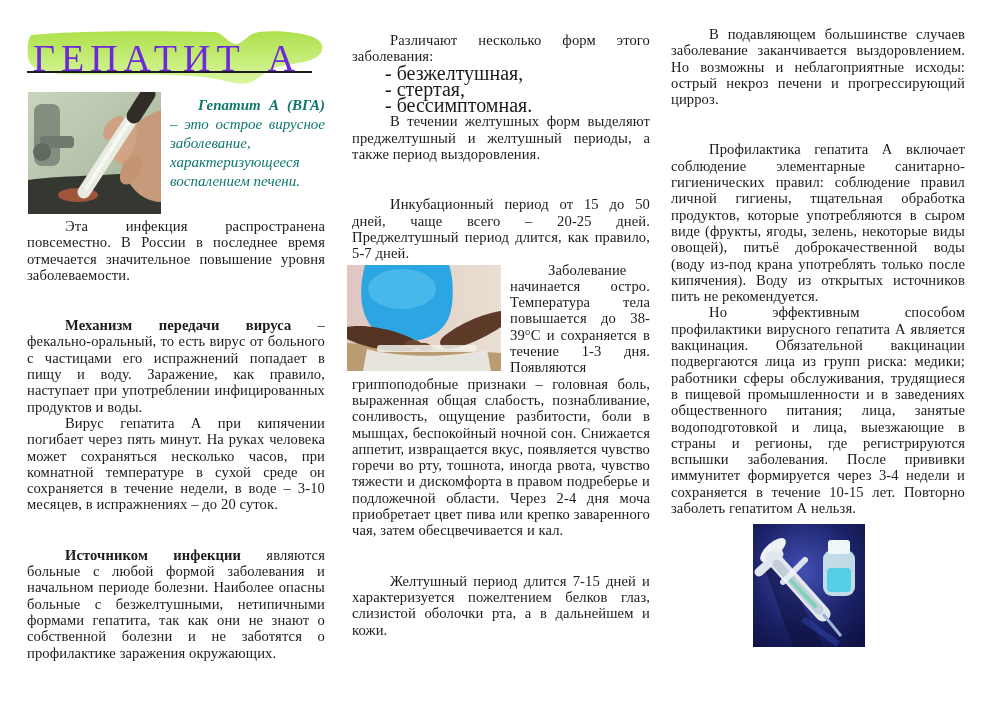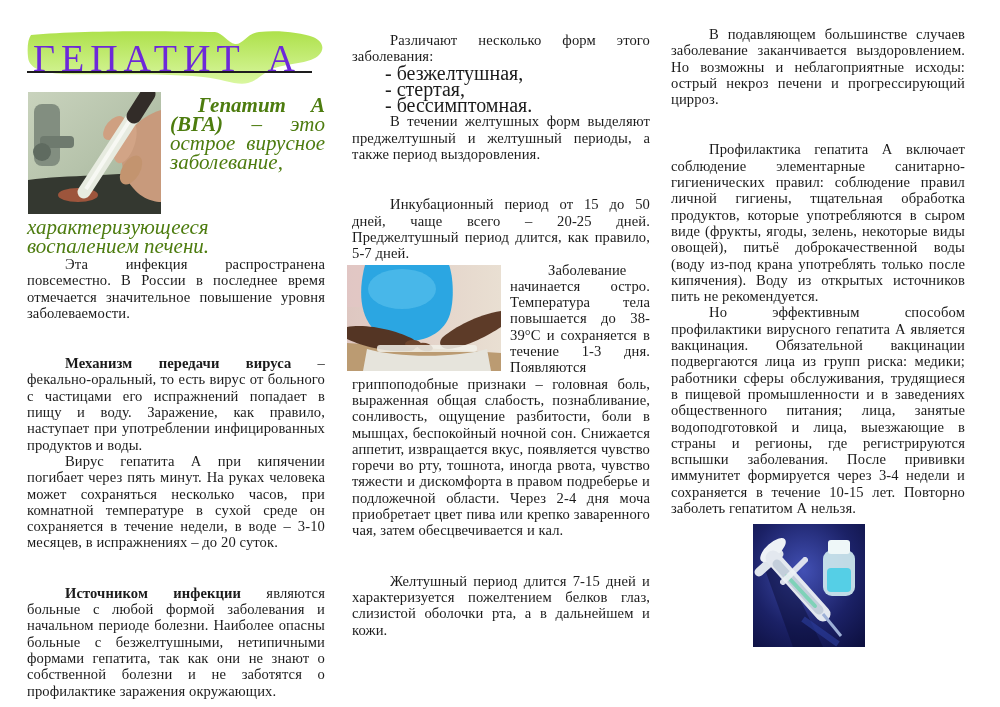--- a/index.html
+++ b/index.html
@@ -33,22 +33,22 @@
     text-align:justify;text-indent:38px;
     letter-spacing:.1px;
   }
   .sp{margin-top:34px;}
   .b{font-weight:bold;}
   .formline{font-size:20px;line-height:16.3px;margin-left:33px;}
 
   
   .intro{
     margin:0;padding-top:4px;
-    font-size:21px;line-height:19px;
-    font-style:italic;color:#4d7c0f;
+    font-size:15px;line-height:19px;
+    font-style:italic;color:#0f766e;
     text-align:justify;text-indent:28px;
   }
   .clear{clear:both;}
 
   
   .fig{display:block;overflow:hidden;}
   .fig svg{display:block;}
   .fig-lab{float:left;width:133px;height:122px;margin:0 9px 4px 1px;}
   .fig-abdomen{float:left;width:154px;height:106px;margin:3px 9px 3px -5px;}
   .fig-syringe{width:112px;height:123px;margin:8px 0 0 82px;}

